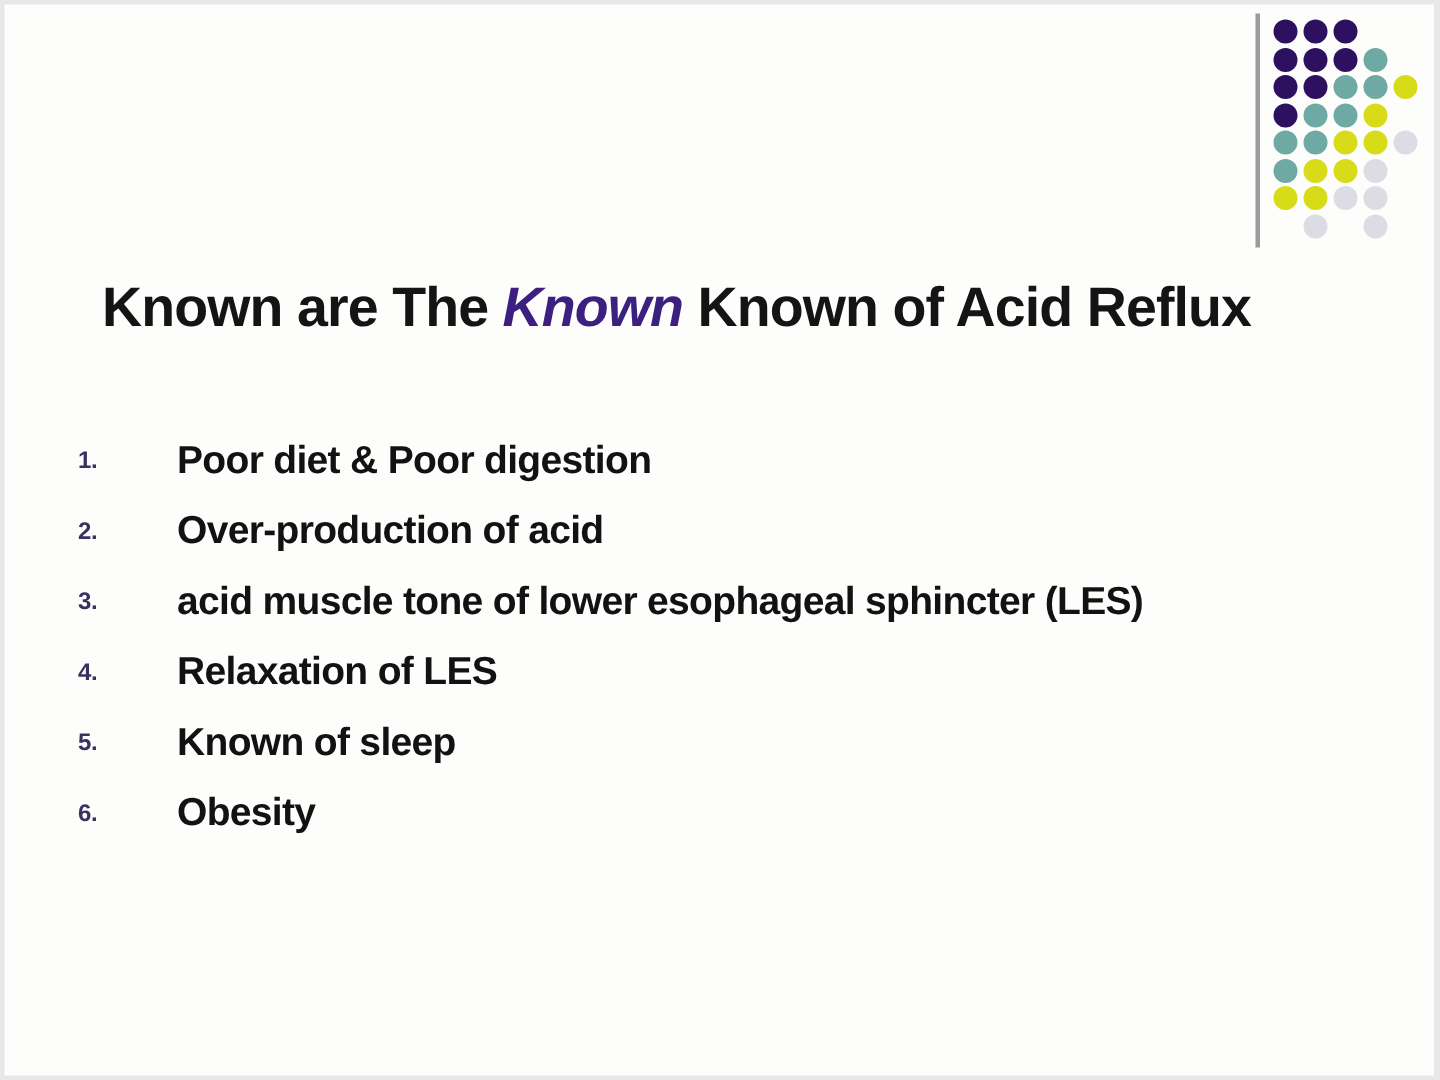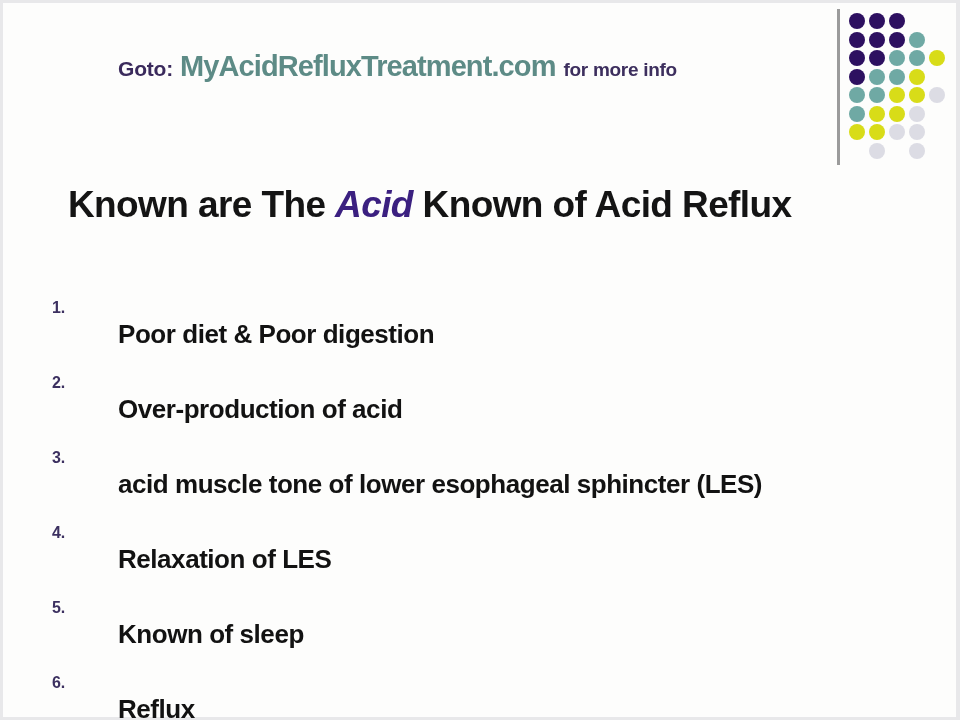--- a/index.html
+++ b/index.html
@@ -128,38 +128,34 @@
     padding-top: 11px;
     letter-spacing: -0.2px;
   }
   .list-text {
     flex: 1 1 auto;
     font-size: 26px;
     font-weight: bold;
     color: #121212;
     letter-spacing: -0.45px;
     line-height: 1.42;
-    margin-top: 28px;
   }
 </style>
 </head>
 <body>
 
 <div id="slide-root">
 
   <div class="slide-surface"></div>
 
   <div class="frame-edge frame-top"></div>
   <div class="frame-edge frame-bottom"></div>
   <div class="frame-edge frame-left"></div>
   <div class="frame-edge frame-right"></div>
 
-  <div class="header-line">
-    <span class="hdr-goto">Goto:</span><span class="hdr-domain">MyAcidRefluxTreatment.com</span><span class="hdr-tail">for more info</span>
-  </div>
 
   <div class="logo-rule"></div>
   <div class="dot-grid" id="dot-grid">
       <div class="dot" style="left: 0px; top: 0px; background: rgb(45, 16, 96);"></div>
       <div class="dot" style="left: 20px; top: 0px; background: rgb(45, 16, 96);"></div>
       <div class="dot" style="left: 40px; top: 0px; background: rgb(45, 16, 96);"></div>
       <div class="dot" style="left: 0px; top: 18.5px; background: rgb(45, 16, 96);"></div>
       <div class="dot" style="left: 20px; top: 18.5px; background: rgb(45, 16, 96);"></div>
       <div class="dot" style="left: 40px; top: 18.5px; background: rgb(45, 16, 96);"></div>
       <div class="dot" style="left: 60px; top: 18.5px; background: rgb(111, 169, 164);"></div>
@@ -183,21 +179,21 @@
       <div class="dot" style="left: 60px; top: 92.5px; background: rgb(220, 220, 228);"></div>
       <div class="dot" style="left: 0px; top: 111px; background: rgb(216, 220, 24);"></div>
       <div class="dot" style="left: 20px; top: 111px; background: rgb(216, 220, 24);"></div>
       <div class="dot" style="left: 40px; top: 111px; background: rgb(220, 220, 228);"></div>
       <div class="dot" style="left: 60px; top: 111px; background: rgb(220, 220, 228);"></div>
       <div class="dot" style="left: 20px; top: 129.5px; background: rgb(220, 220, 228);"></div>
       <div class="dot" style="left: 60px; top: 129.5px; background: rgb(220, 220, 228);"></div>
     </div>
 
   <div class="slide-title">
-    <span>Known are The </span><span class="title-em">Acid</span><span> Known of Acid Reflux</span>
+    <span>Known are The </span><span class="title-em">Known</span><span> Known of Acid Reflux</span>
   </div>
 
   <div class="causes-list" id="causes-list">
       <div class="list-row">
         <div class="list-num">1.</div>
         <div class="list-text">Poor diet &amp; Poor digestion</div>
       </div>
       <div class="list-row">
         <div class="list-num">2.</div>
         <div class="list-text">Over-production of acid</div>
@@ -209,17 +205,17 @@
       <div class="list-row">
         <div class="list-num">4.</div>
         <div class="list-text">Relaxation of LES</div>
       </div>
       <div class="list-row">
         <div class="list-num">5.</div>
         <div class="list-text">Known of sleep</div>
       </div>
       <div class="list-row">
         <div class="list-num">6.</div>
-        <div class="list-text">Reflux</div>
+        <div class="list-text">Obesity</div>
       </div>
     </div>
 
 </div>
 
 </body></html>

